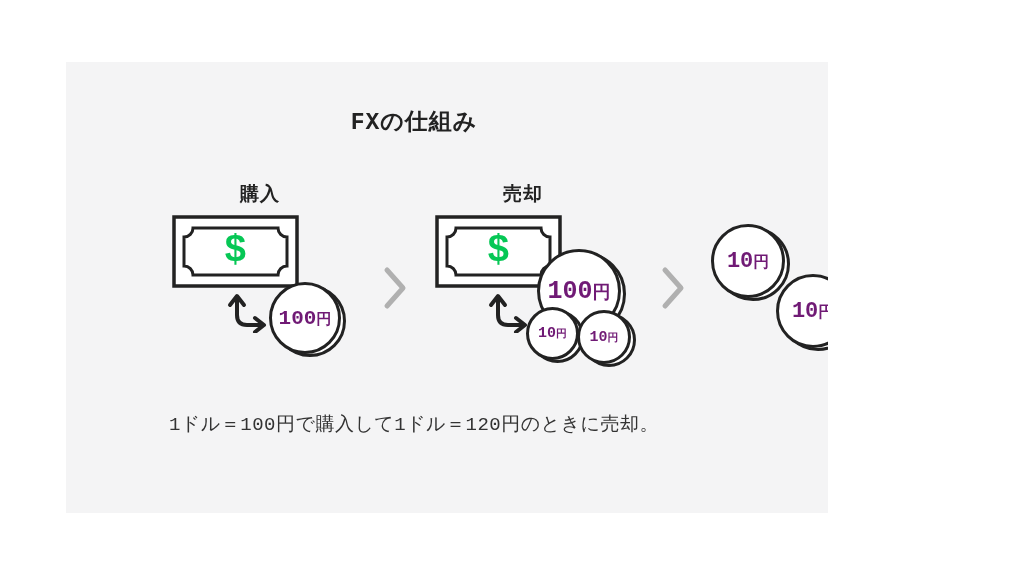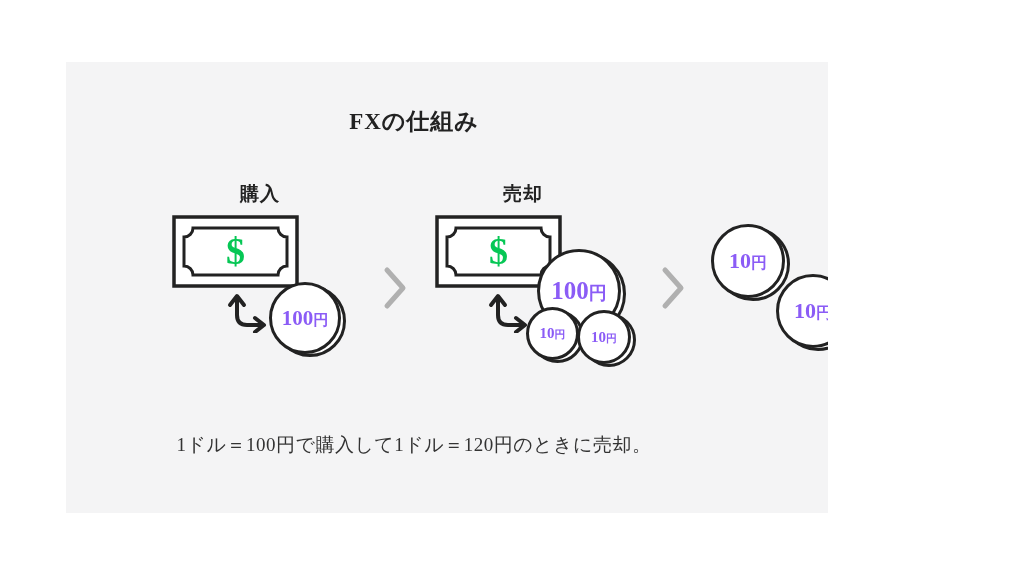--- a/index.html
+++ b/index.html
@@ -1,19 +1,19 @@
 <!DOCTYPE html>
 <html><head>
 <meta charset="utf-8">
 <style>
   * { margin:0; padding:0; box-sizing:border-box; }
   html,body { background:#ffffff; }
   .canvas {
     position:relative; width:828px; height:576px; background:#ffffff;
-    font-family:Liberation Serif, serif; overflow:hidden;
+    font-family:Liberation Mono, monospace; overflow:hidden;
   }
   .panel {
     position:absolute; left:66px; top:62px; width:890px; height:451px;
     background:#f4f4f5;
   }
   .title {
     position:absolute; left:0; right:0; top:106px; text-align:center;
     font-size:23px; font-weight:700; color:#222222; letter-spacing:1px;
   }
   .step-label {
@@ -36,40 +36,40 @@
   .coin { position:absolute; }
   .coin-back {
     position:absolute; inset:0; transform:translate(5px,3px);
     border:3px solid #222222; border-radius:50%; background:#ffffff;
   }
   .coin-face {
     position:absolute; inset:0;
     border:3px solid #222222; border-radius:50%; background:#ffffff;
     display:flex; align-items:center; justify-content:center;
   }
-  .coin-text { display:flex; align-items:baseline; color:#8b5cf6; font-weight:700; }
+  .coin-text { display:flex; align-items:baseline; color:#701a75; font-weight:700; }
   .coin-text .unit { font-size:0.72em; }
 
   .coin-1a { left:269px; top:282px; width:72px; height:72px; font-size:21px; }
   .coin-2a { left:537px; top:249px; width:84px; height:84px; font-size:25px; }
   .coin-2b { left:526px; top:307px; width:53px; height:53px; font-size:15px; }
   .coin-2c { left:577px; top:310px; width:54px; height:54px; font-size:15px; }
   .coin-3a { left:711px; top:224px; width:74px; height:74px; font-size:22px; }
   .coin-3b { left:776px; top:274px; width:74px; height:74px; font-size:22px; }
 
   .arrow { position:absolute; width:44px; height:44px; }
   .arrow-1 { left:227px; top:289px; }
   .arrow-2 { left:488px; top:289px; }
 
   .chevron { position:absolute; width:26px; height:46px; }
   .chev-1 { left:382px; top:265px; }
   .chev-2 { left:660px; top:265px; }
 
   .caption {
-    position:absolute; left:0; right:0; top:426px; text-align:center;
+    position:absolute; left:0; right:0; top:407px; text-align:center;
     font-size:19px; color:#333333; line-height:37px; font-weight:500; letter-spacing:0.5px;
   }
 </style>
 </head>
 <body>
 
 <div class="canvas">
   <div class="panel"></div>
 
   <div class="title">FXの仕組み</div>

